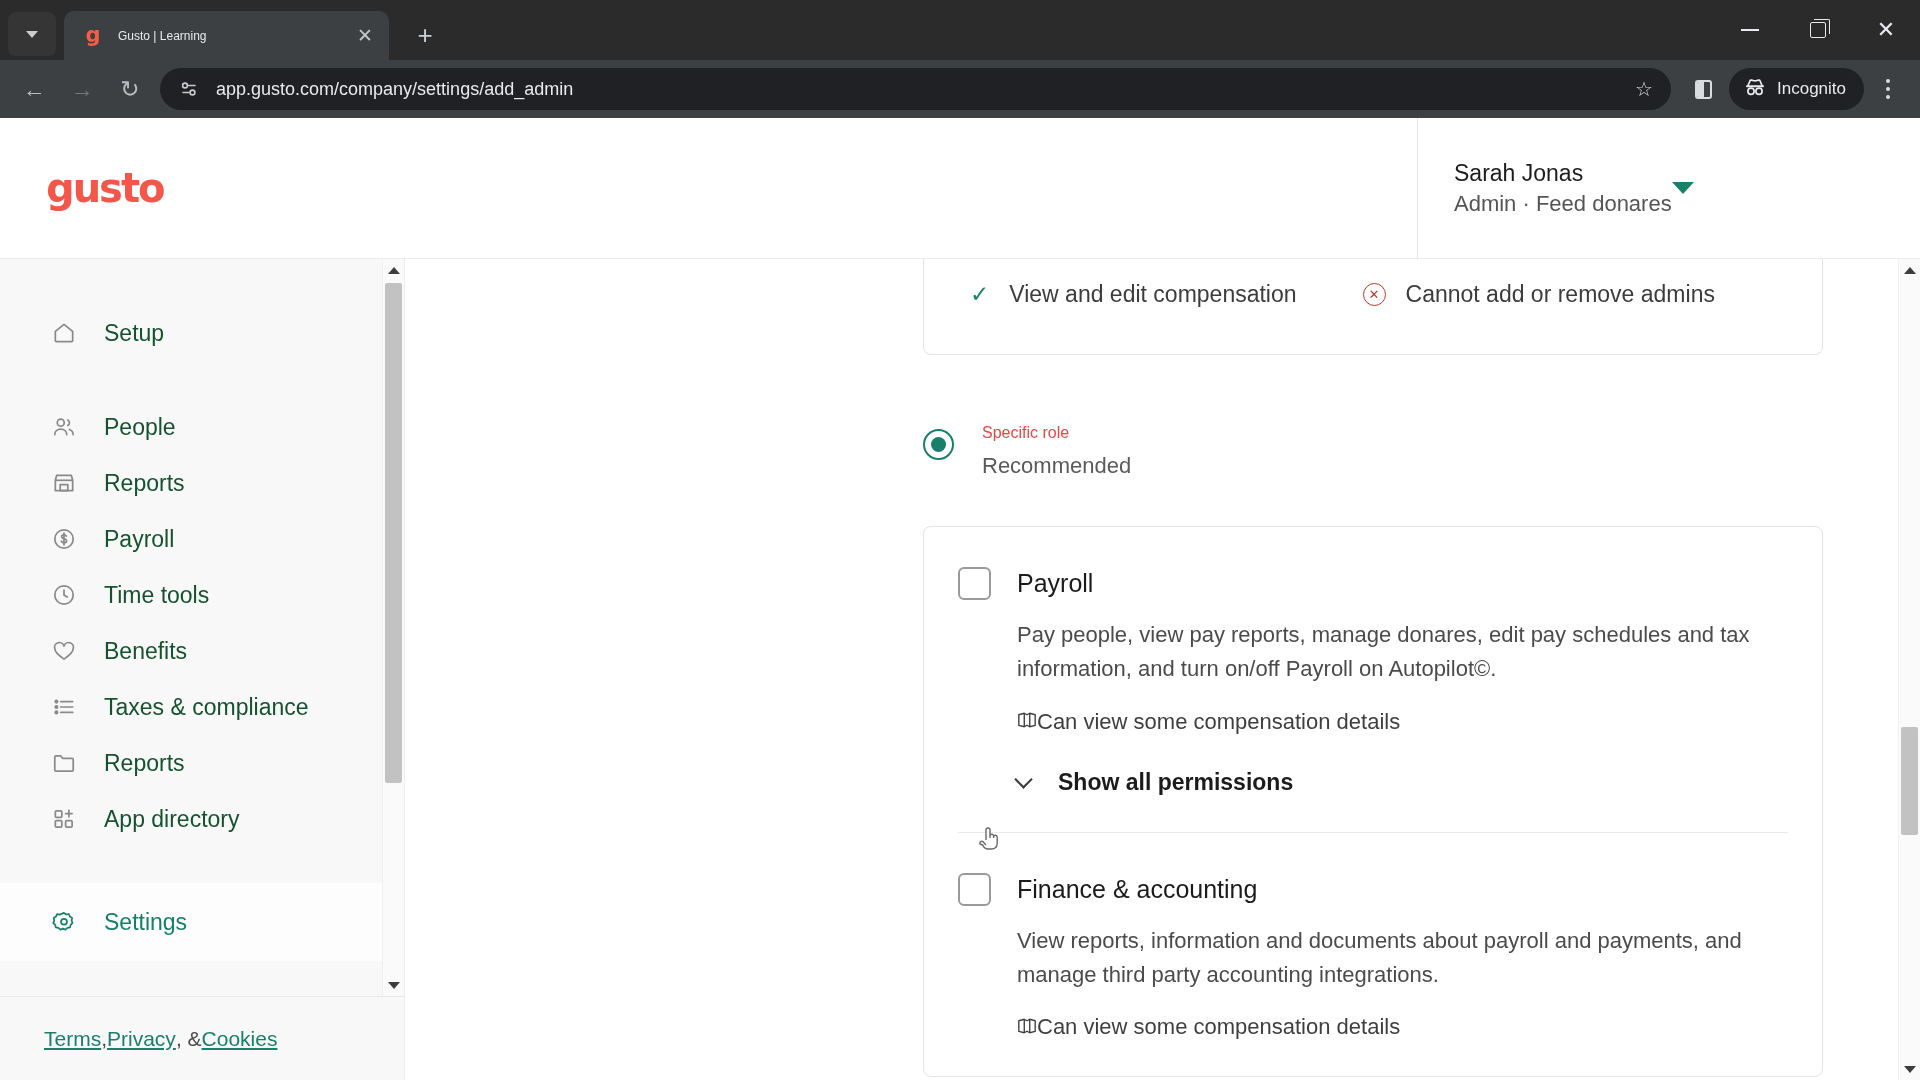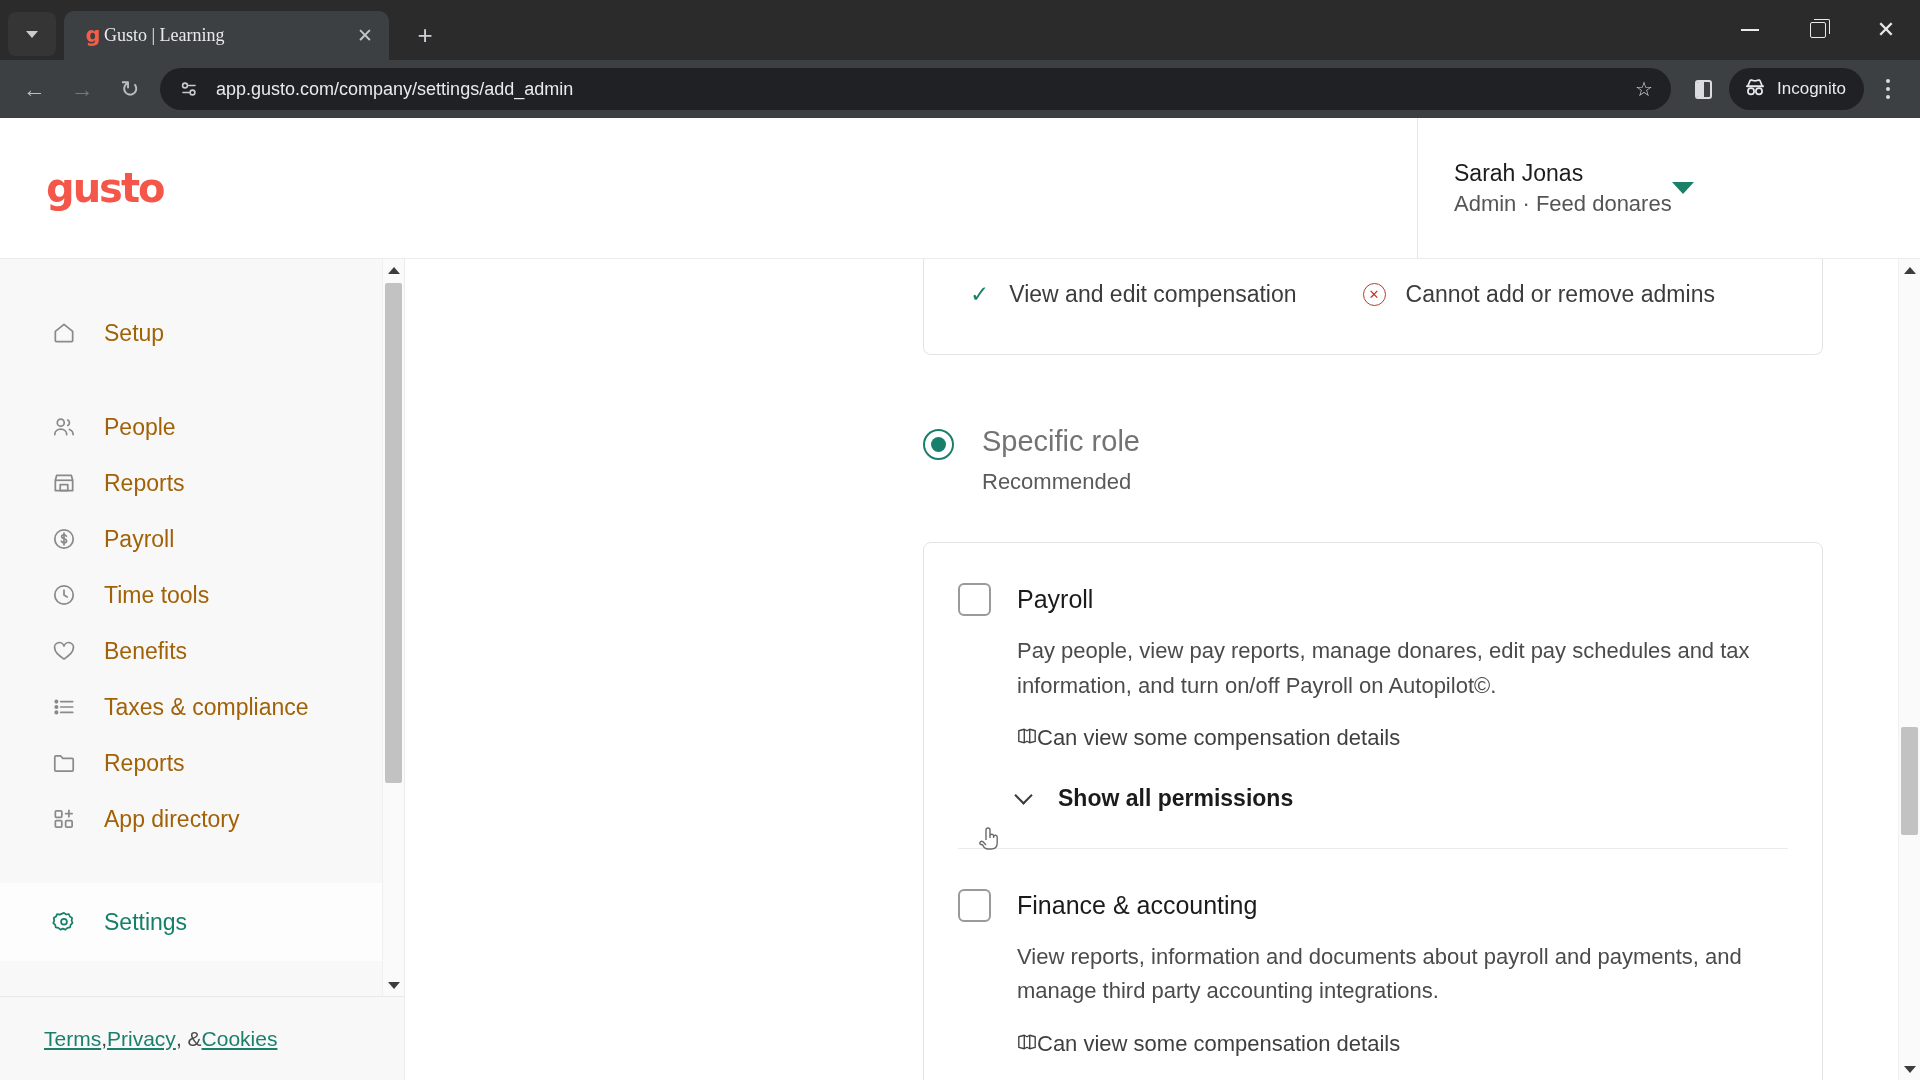--- a/index.html
+++ b/index.html
@@ -33,22 +33,22 @@
     display: flex; align-items: center; padding: 0 10px 0 18px;
     margin-left: 8px; position: relative;
   }
   .tab-favicon {
     width: 22px; height: 22px; flex: 0 0 22px;
     display: flex; align-items: center; justify-content: center;
     color: #f45d48; font-weight: bold; font-size: 21px;
     font-family: "DejaVu Sans", sans-serif; line-height: 1;
   }
   .tab-title {
-    flex: 1; color: #e8eaed; font-size: 18px; 
-    white-space: nowrap; overflow: hidden; text-overflow: ellipsis; font-family: Liberation Serif, serif;
+    flex: 1; color: #e8eaed; font-size: 12px; margin-left: 14px;
+    white-space: nowrap; overflow: hidden; text-overflow: ellipsis;
   }
   .tab-close {
     width: 28px; height: 28px; display: flex; align-items: center;
     justify-content: center; color: #c4c7c5; font-size: 19px;
     border-radius: 50%;
   }
   .new-tab {
     width: 40px; height: 40px; margin: 0 0 5px 16px;
     display: flex; align-items: center; justify-content: center;
     color: #cdd0d4; font-size: 26px; font-weight: 300; border-radius: 50%;
@@ -162,21 +162,21 @@
   
   .sidebar {
     width: 405px; background: #f8f8f8; border-top: 1px solid #ececec;
     border-right: 1px solid #ececec;
     display: flex; flex-direction: column; position: relative;
   }
   .side-scroll-area { flex: 1; position: relative; overflow: hidden; }
   .nav { padding-top: 46px; }
   .nav-item {
     display: flex; align-items: center; gap: 26px;
-    padding: 0 0 0 50px; height: 56px; color: #a16207;
+    padding: 0 0 0 50px; height: 56px; color: #14532d;
     font-size: 23px;
   }
   .nav-item.spaced { margin-bottom: 38px; }
   .nav-icon {
     width: 28px; height: 28px; flex: 0 0 28px;
     display: flex; align-items: center; justify-content: center;
     color: #8a8a8a;
   }
   .active-row { position: relative; height: 78px; align-items: center; display:flex;
                 padding-left: 50px; gap: 26px; background:#fdfdfd; font-size:23px; }
@@ -234,21 +234,21 @@
     justify-content: center; line-height: 1;
   }
 
   .role-block { margin-top: 68px; display: flex; gap: 28px; padding-left: 0; }
   .radio-on {
     width: 31px; height: 31px; border-radius: 50%;
     border: 2.6px solid #17806b; flex: 0 0 31px; margin-top: 6px;
     display: flex; align-items: center; justify-content: center;
   }
   .radio-on i { width: 15px; height: 15px; border-radius: 50%; background: #17806b; display:block;}
-  .role-title { font-size: 29px; color: #737373; line-height: 1.25; }
+  .role-title { font-size: 16px; color: #ef4444; line-height: 1.25; }
   .role-sub { font-size: 22px; color: #5a5a5a; margin-top: 10px; }
 
   .roles-card {
     margin-top: 47px; border: 1px solid #e4e4e4; border-radius: 8px;
     padding: 0 34px;
   }
   .role-item { padding: 40px 0 36px 0; }
   .role-item + .role-item { border-top: 1px solid #ebebeb; }
   .role-head { display: flex; align-items: center; gap: 26px; }
   .checkbox {

